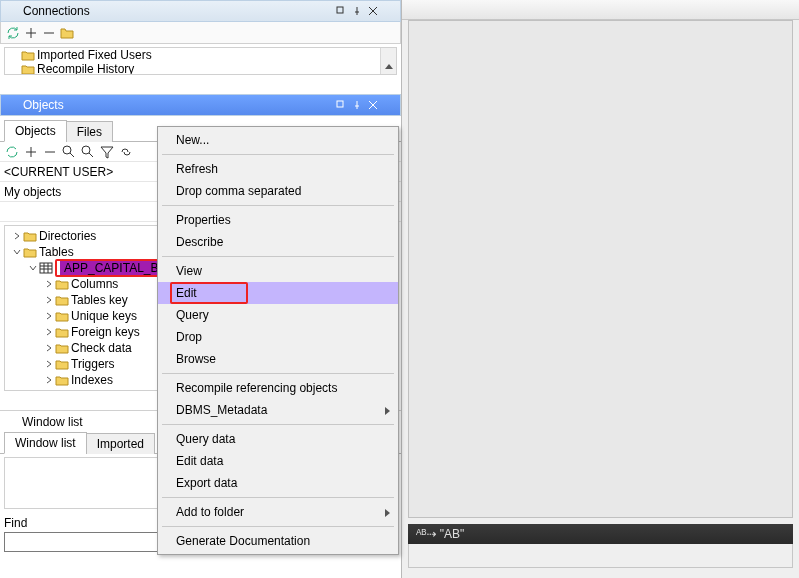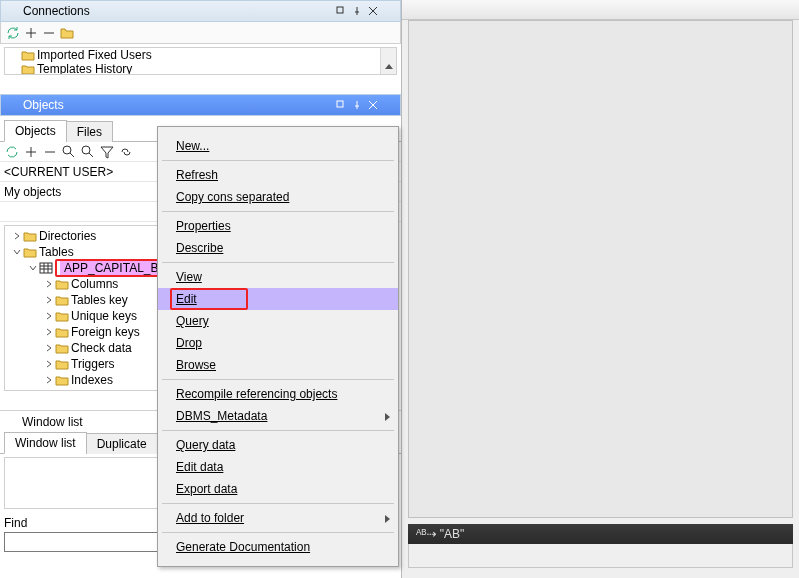--- a/index.html
+++ b/index.html
@@ -36,37 +36,36 @@
 .tab { border:1px solid #b9b9b9; border-bottom:none; padding:3px 10px; margin-right:-1px; background:#f0f0f0; position:relative; top:1px; }
 .tab.active { background:#fff; border-bottom:1px solid #fff; }
 .subtoolbar { height:20px; display:flex; align-items:center; gap:3px; padding:0 4px; background:#fff; border-bottom:1px solid #e6e6e6;}
 .user-bar { height:20px; display:flex; align-items:center; padding:0 4px; border-bottom:1px solid #e6e6e6; background:#fff;}
 .myobj-bar { height:20px; display:flex; align-items:center; padding:0 4px; border-bottom:1px solid #e6e6e6; background:#fff;}
 .filter-bar { height:20px; border-bottom:1px solid #e6e6e6; background:#fff; }
 
 .object-tree { background:#fff; border:1px solid #d0d0d0; margin:3px 4px; padding:2px 0; }
 .ot-row { display:flex; align-items:center; height:16px; white-space: nowrap; }
 .hl-red { border:2px solid #ee2222; border-radius:2px; padding:0 2px;}
-.sel-blue { background:#f0abfc; padding: 0 4px; margin-left: 1px;}
+.sel-blue { background:#a21caf; padding: 0 4px; margin-left: 1px;}
 
 .windowlist-section { position:absolute; top:410px; left:0; right:0; }
 .wl-body { background:#fff; border:1px solid #d0d0d0; margin:3px 4px; height:52px; }
 
 .find-section { position:absolute; left:0; right:0; top:516px; padding:0 4px;}
 .find-input { width:100%; border:1px solid #7a7a7a; height:20px; background:#fff; padding:0 3px; }
 .find-row { display:flex; align-items:center; gap:6px; }
 .find-dd { width:20px; height:20px; border:1px solid #7a7a7a; display:inline-flex; align-items:center; justify-content:center; }
 
 .context-menu {
   position:absolute; left:157px; top:126px; width:242px;
   background:#f0f0f0; border:1px solid #a0a0a0;
   box-shadow: 2px 2px 4px rgba(0,0,0,0.25);
-  padding:8px 0;
+  padding:2px 0;
   z-index:100;
-  text-decoration:underline;
 }
 .cm-item { height:22px; display:flex; align-items:center; padding:0 24px 0 18px; position:relative;}
 .cm-item.has-sub::after { content:""; position:absolute; right:8px; top:8px; border-left:5px solid #555; border-top:4px solid transparent; border-bottom:4px solid transparent;}
 .cm-sep { height:1px; background:#c8c8c8; margin:3px 4px;}
 .cm-item.highlighted { background:#c4b5fd; }
 .cm-item .hl-red-menu { border:2px solid #ee2222; border-radius:2px; position:absolute; left:12px; right:150px; top:0px; bottom:0px; pointer-events:none;}
 
 .right-topstrip { position:absolute; top:0; left:0; right:0; height:20px; background:linear-gradient(#f8f8f8,#e6e6e6); border-bottom:1px solid #c6c6c6;}
 .right-body { position:absolute; top:20px; left:6px; right:6px; bottom:60px; background:#e8e8e8; border:1px solid #c0c0c0;}
 .right-status { position:absolute; left:6px; right:6px; bottom:10px; height:44px; }
@@ -136,21 +135,21 @@
       <span class="folder-icon"><svg viewBox="0 0 14 12">
             <path d="M1 3h4l1 1h7v7H1z" fill="#f3d060" stroke="#b89020"></path>
           </svg></span>
       <span>Imported Fixed Users</span>
     </div>
     <div class="tree-row">
       <span class="tree-indent"></span>
       <span class="folder-icon"><svg viewBox="0 0 14 12">
             <path d="M1 3h4l1 1h7v7H1z" fill="#f3d060" stroke="#b89020"></path>
           </svg></span>
-      <span>Templates History</span>
+      <span>Recompile History</span>
     </div>
     <div class="tree-row">
       <span class="expander">
           <svg viewBox="0 0 8 8">
             <path d="M1 2l3 4 3-4" fill="none" stroke="#555"></path>
           </svg>
         </span>
       <span class="folder-icon"><svg viewBox="0 0 14 12">
             <path d="M1 3h4l1 1h7v7H1z" fill="#f3d060" stroke="#b89020"></path>
           </svg></span>
@@ -354,21 +353,21 @@
       </div>
     </div>
   </div>
 
   <div class="windowlist-section">
     <div class="panel-header" style="background:#fff; border:none; border-top:1px solid #d0d0d0;">
       <span class="panel-title">Window list</span>
     </div>
     <div class="tabbar" style="height:22px;">
       <div class="tab active">Window list</div>
-      <div class="tab">Duplicate</div>
+      <div class="tab">Imported</div>
     </div>
     <div class="wl-body"></div>
   </div>
 
   <div class="find-section">
     <div style="margin-bottom:2px;">Find</div>
     <div class="find-row">
       <input class="find-input" value="" style="">
       <span class="find-dd">
           <span class="triangle-down"></span>
@@ -391,21 +390,21 @@
 
 <div class="context-menu">
   <div class="cm-item">
       <span>New...</span>
     </div>
   <div class="cm-sep"></div>
   <div class="cm-item">
       <span>Refresh</span>
     </div>
   <div class="cm-item">
-      <span>Copy cons separated</span>
+      <span>Drop comma separated</span>
     </div>
   <div class="cm-sep"></div>
   <div class="cm-item">
       <span>Properties</span>
     </div>
   <div class="cm-item">
       <span>Describe</span>
     </div>
   <div class="cm-sep"></div>
   <div class="cm-item">

